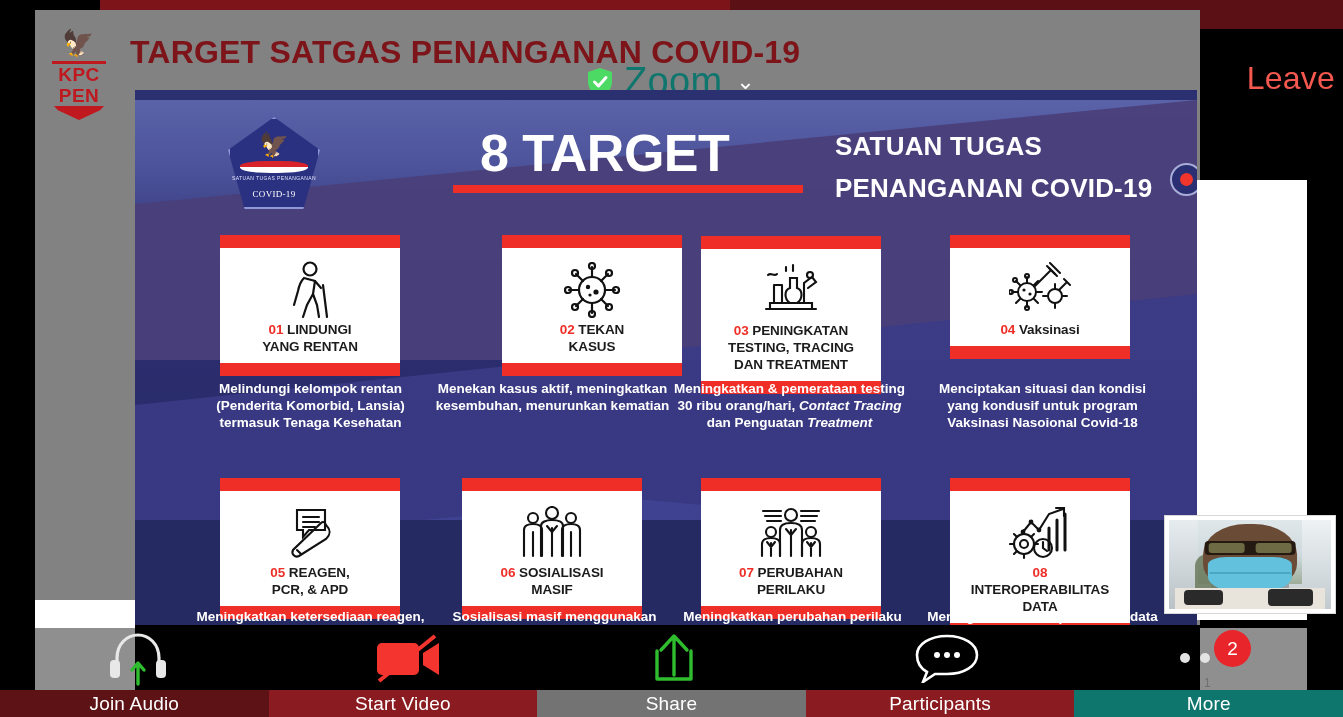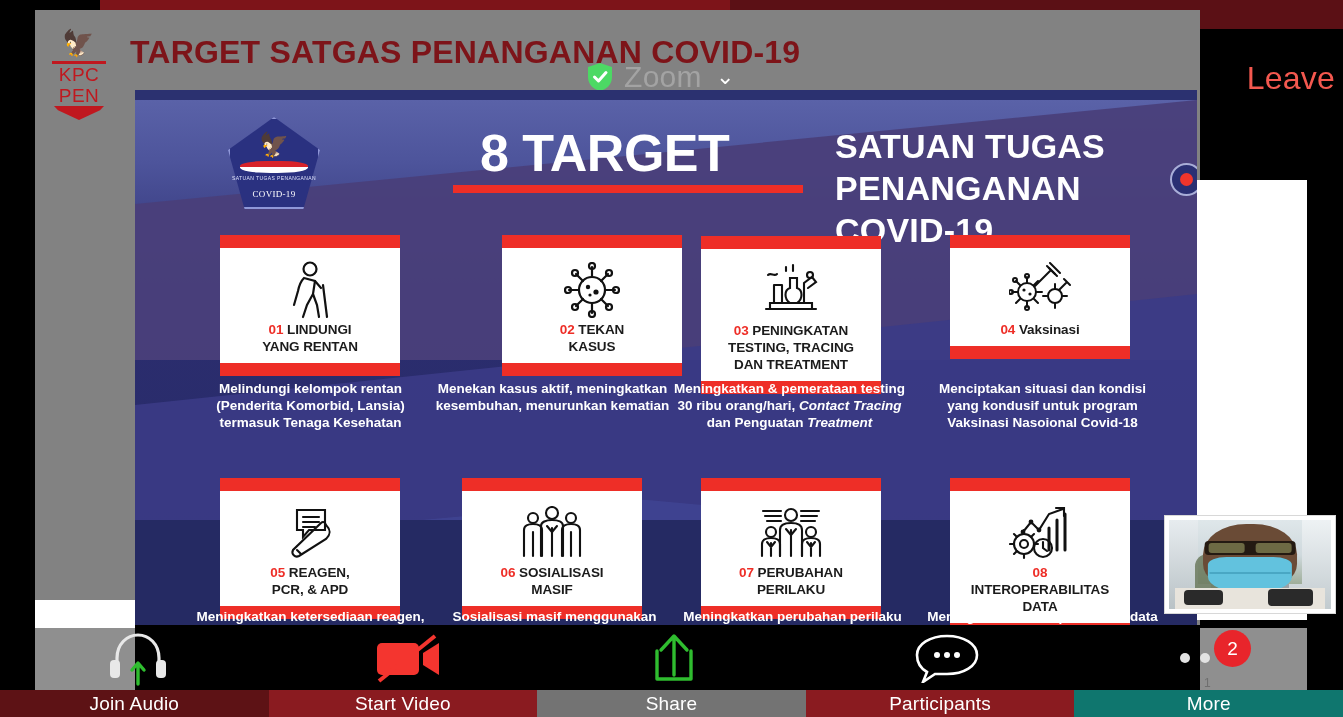--- a/index.html
+++ b/index.html
@@ -25,42 +25,42 @@
 
   
   .kpc-logo { position:absolute; left:50px; top:30px; width:58px; height:82px; }
   .kpc-garuda {
     position:absolute; left:50%; top:0; transform:translateX(-50%);
     font-size:26px; line-height:26px; color:#c9992a;
   }
   .kpc-rule { position:absolute; left:2px; top:31px; width:54px; height:3px; background:#c0181f; }
   .kpc-text {
     position:absolute; left:0; top:34px; width:58px; text-align:center;
-    color:#c0181f; font-weight:normal; font-size:19px; line-height:21px;
+    color:#c0181f; font-weight:bold; font-size:19px; line-height:21px;
     letter-spacing:0.5px;
   }
   .kpc-swoosh {
     position:absolute; left:4px; top:76px; width:50px; height:14px;
     background:#c0181f;
     clip-path:polygon(0 0, 100% 0, 92% 30%, 50% 100%, 8% 30%);
   }
 
   .app-title {
     position:absolute; left:130px; top:34px;
     font-size:32px; font-weight:bold; color:#7d1419;
     letter-spacing:0.2px; white-space:nowrap;
   }
 
   .zoom-chip {
     position:absolute; left:586px; top:60px;
     display:flex; align-items:center; gap:10px;
   }
   .shield { width:28px; height:30px; position:relative; }
   .shield svg { display:block; }
-  .zoom-word { font-size:30px; color:#a3a3a3; letter-spacing:0.3px; }
+  .zoom-word { font-size:38px; color:#0f766e; letter-spacing:0.3px; }
   .chev { color:#ffffff; font-size:22px; margin-left:4px; }
 
   .leave-btn {
     position:absolute; right:8px; top:60px;
     font-size:32px; color:#f4584f; letter-spacing:0.2px;
   }
 
   
   .slide {
     position:absolute; left:135px; top:90px; width:1062px; height:535px;
@@ -118,21 +118,21 @@
 
   .slide-h1 {
     position:absolute; left:345px; top:33px;
     font-size:52px; font-weight:bold; color:#ffffff; letter-spacing:-0.5px;
   }
   .slide-redbar {
     position:absolute; left:318px; top:95px; width:350px; height:8px; background:#ee2e27;
   }
   .slide-h2 {
     position:absolute; left:700px; top:35px;
-    font-size:34px; font-weight:bold; color:#ffffff; line-height:42px;
+    font-size:26px; font-weight:bold; color:#ffffff; line-height:42px;
     letter-spacing:0.2px;
   }
 
   .rec-dot {
     position:absolute; left:1035px; top:73px; width:33px; height:33px;
     border-radius:50%; border:2px solid #a9aed8; background:#2a2f73;
     display:flex; align-items:center; justify-content:center;
   }
   .rec-dot i { width:13px; height:13px; border-radius:50%; background:#f0352c; display:block; }
 

